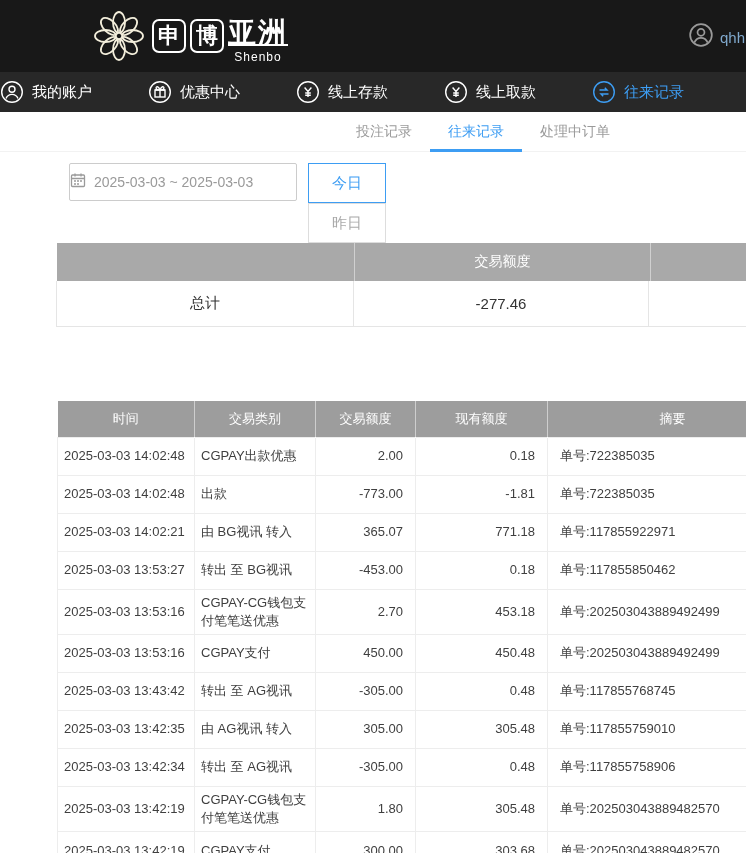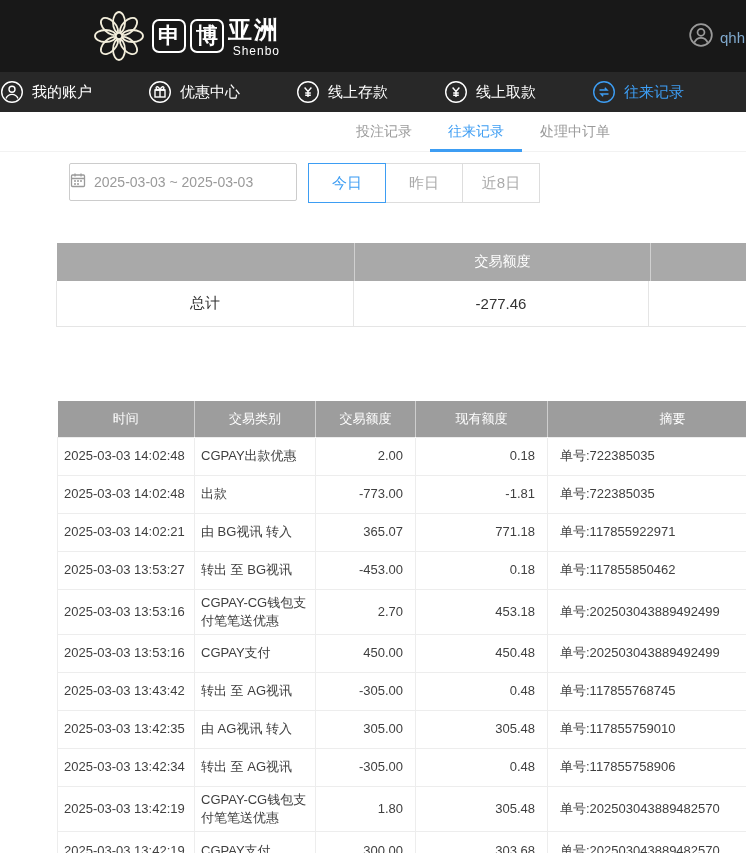--- a/index.html
+++ b/index.html
@@ -9,22 +9,22 @@
 
   
   .topbar { position:absolute; top:0; left:0; width:100%; height:72px; background:#181818; }
   .logo-flower { position:absolute; left:92px; top:9px; }
   .logo-char { position:absolute; top:19px; width:34px; height:34px; border:2px solid #fff;
     border-radius:7px; color:#fff; font-size:22px; font-weight:bold; display:flex;
     align-items:center; justify-content:center; }
   .logo-char.c1 { left:152px; }
   .logo-char.c2 { left:190px; }
   .logo-region { position:absolute; left:228px; top:14px; color:#fff; }
-  .logo-region .big { font-size:24px; font-weight:bold; letter-spacing:2px; }
-  .logo-region .sub { font-size:12px; text-align:right; margin-top:-2px; letter-spacing:1px; }
+  .logo-region .big { font-size:28px; font-weight:bold; letter-spacing:2px;text-decoration:underline; }
+  .logo-region .sub { font-size:12px; text-align:center; margin-top:-2px; letter-spacing:1px; }
   .userbox { position:absolute; left:688px; top:22px; display:flex; align-items:center; gap:6px; }
   .username { color:#7fa8cc; font-size:15px; white-space:nowrap; }
 
   
   .mainnav { position:absolute; top:72px; left:0; width:100%; height:40px; background:#282828;
     display:flex; align-items:center; gap:56px; }
   .nav-item { display:flex; align-items:center; gap:8px; color:#fff; font-size:15px;
     cursor:pointer; white-space:nowrap; }
   .nav-item.active { color:#3d9df3; }
   .nav-item svg { display:block; }
@@ -40,21 +40,21 @@
   .filters { position:absolute; top:163px; left:57px; display:flex; }
   .select-box { width:198px; height:38px; border:1px solid #ccc; border-radius:2px;
     display:flex; align-items:center; justify-content:space-between; padding:0 12px;
     cursor:pointer; background:#fff; }
   .select-box .val { color:#3d9df3; font-size:14px; }
   .select-box .caret { color:#999; font-size:10px; }
   .date-box { width:228px; height:38px; border:1px solid #ccc; border-radius:2px;
     display:flex; align-items:center; gap:8px; padding:0 0; margin-left:12px;
     cursor:pointer; background:#fff; }
   .date-box .val { color:#9a9a9a; font-size:14px; white-space:nowrap; }
-  .btn-group { display:flex; margin-left:12px; }
+  .btn-group { display:flex; margin-left:12px;flex-direction:column; }
   .qbtn { width:78px; height:40px; background:#fff; border:1px solid #ddd; margin-left:-1px;
     font-size:15px; color:#aaa; cursor:pointer; font-family:inherit; }
   .qbtn.active { color:#3d9df3; border-color:#3d9df3; position:relative; z-index:2; }
 
   
   .summary { position:absolute; top:243px; left:57px; width:740px; }
   .summary .hrow { display:flex; height:38px; background:#a9a9a9; }
   .summary .hcell { color:#fff; font-size:14px; display:flex; align-items:center;
     justify-content:center; border-right:1px solid rgba(255,255,255,.45); }
   .summary .brow { display:flex; height:46px; background:#fff; }

